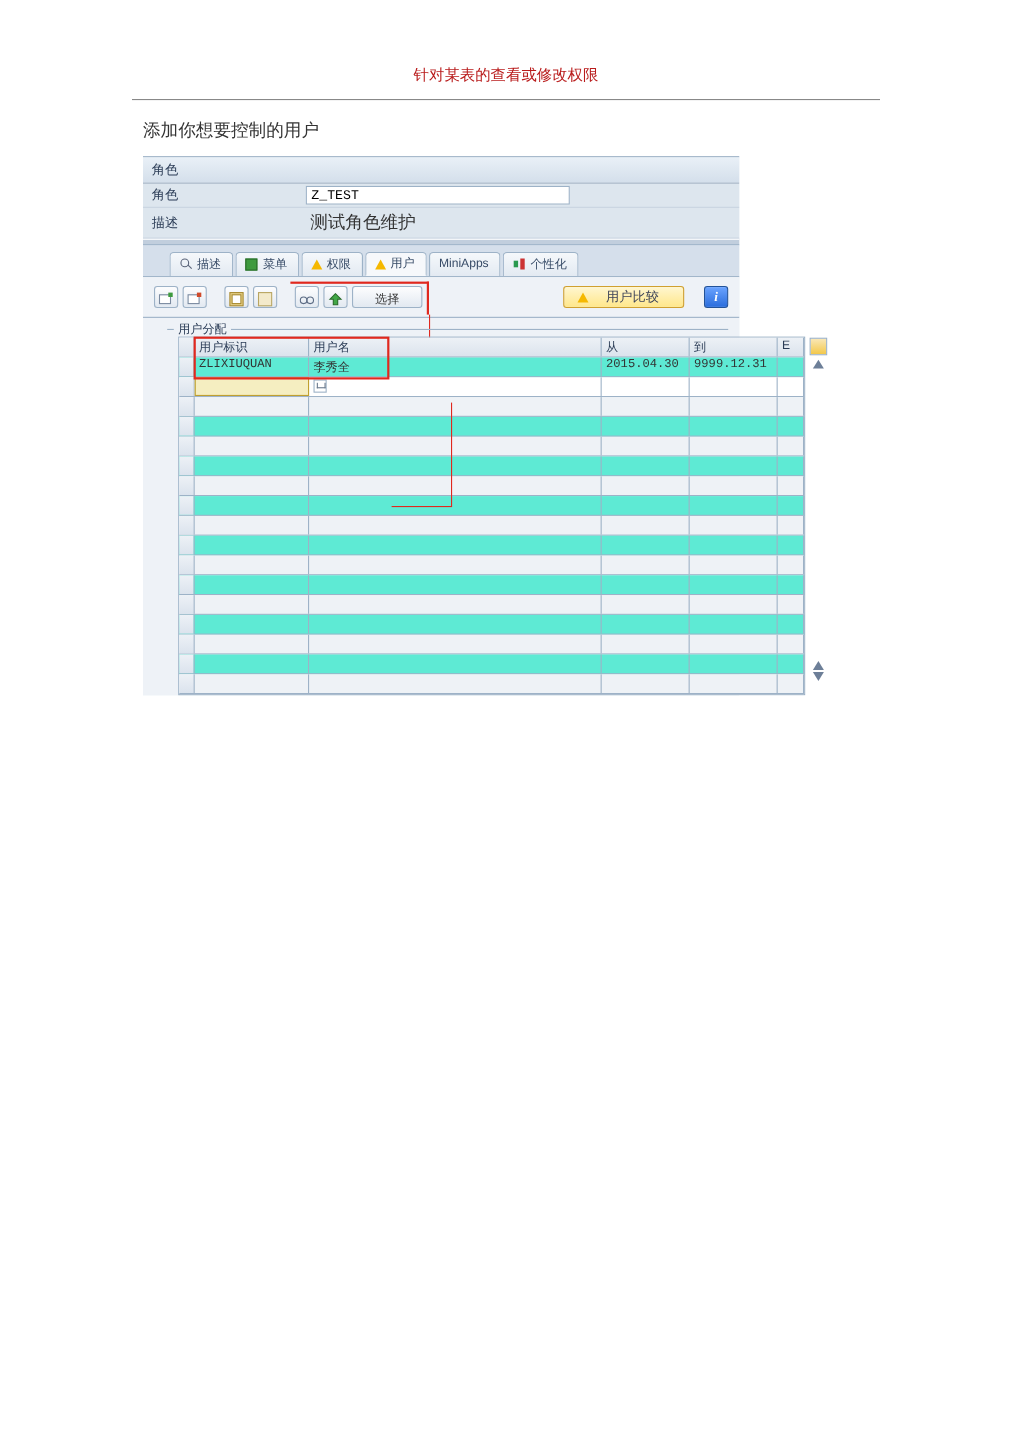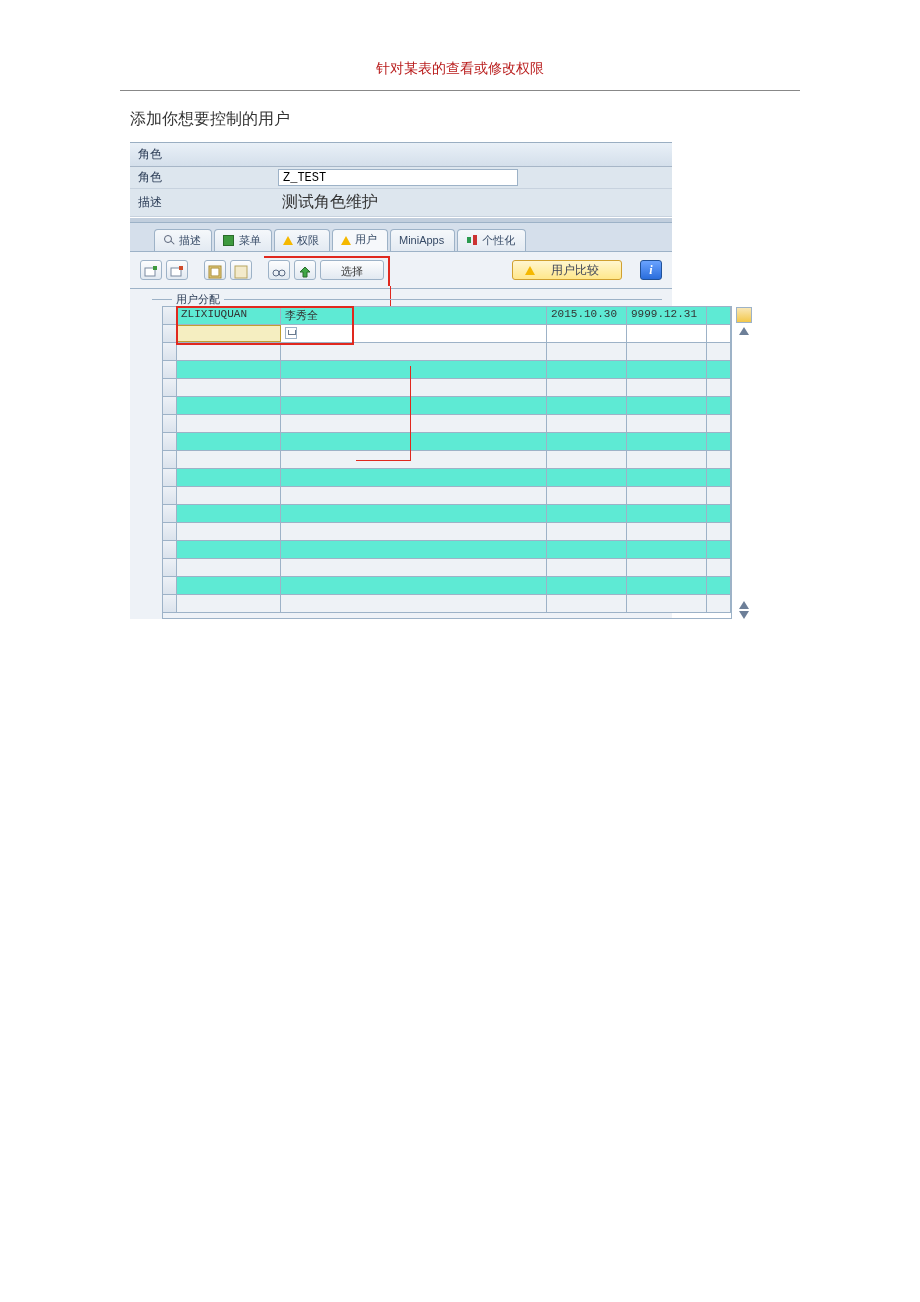--- a/index.html
+++ b/index.html
@@ -156,21 +156,21 @@
   
   .groupbox {
     margin: 10px 10px 0 22px;
     border-top: 1px solid #9db2c7;
     position: relative;
     padding-top: 6px;
   }
   .groupbox .legend {
     position: absolute;
     top: -8px;
-    left: 20px;
+    left: 6px;
     background: #eef2f7;
     padding: 0 4px;
     font-size: 11px;
     color: #2a3b55;
   }
   
   .table-wrap {
     position: relative;
     margin: 0 0 0 10px;
     display:flex;
@@ -337,26 +337,34 @@
       <div class="redbox" style="left:134px; top:4px; width:126px; height:30px; border-bottom:none; border-left:none;"></div>
       <div class="redline-v" style="left:260px; top:34px; height:28px;"></div>
     </div>
 
     <div class="groupbox">
       <span class="legend">用户分配</span>
 
       <div class="table-wrap" style="position:relative;">
         <div class="grid">
 
+          <div class="grid-row hdr">
+            <div class="grid-cell rownum"></div>
+            <div class="grid-cell c-id">用户标识</div>
+            <div class="grid-cell c-name">用户名</div>
+            <div class="grid-cell c-from">从</div>
+            <div class="grid-cell c-to">到</div>
+            <div class="grid-cell c-ext">E</div>
+          </div>
 
           <div class="grid-row">
             <div class="grid-cell rownum"></div>
             <div class="grid-cell c-id">ZLIXIUQUAN</div>
             <div class="grid-cell c-name">李秀全</div>
-            <div class="grid-cell c-from">2015.10.30</div>
+            <div class="grid-cell c-from">2015.04.30</div>
             <div class="grid-cell c-to">9999.12.31</div>
             <div class="grid-cell c-ext"></div>
           </div>
 
           <div class="grid-row input-row">
             <div class="grid-cell rownum"></div>
             <div class="grid-cell c-id"></div>
             <div class="grid-cell c-name" style="text-align:left;">
               <span class="input-help"></span>
             </div>

